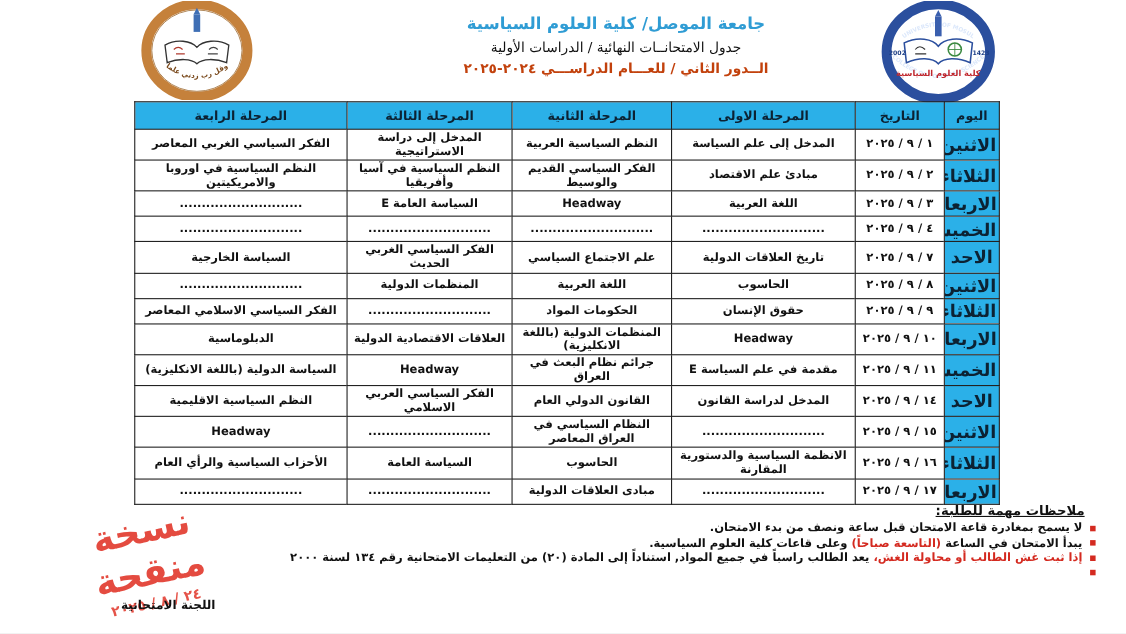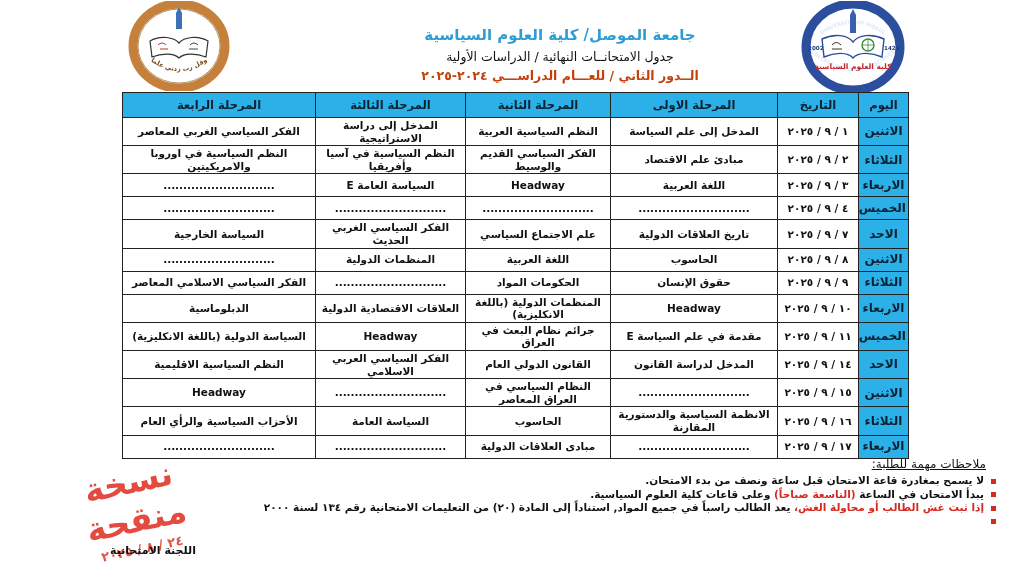--- a/index.html
+++ b/index.html
@@ -1,41 +1,41 @@
 <!DOCTYPE html>
 <html lang="ar"><head>
 <meta charset="utf-8">
 <style>
   html,body{margin:0;padding:0;background:#e8e8e8;}
   .page{position:relative;width:1024px;height:576px;background:#ffffff;overflow:hidden;
         font-family:"DejaVu Sans", sans-serif;color:#111;}
 
   
-  .hdr{position:absolute;top:26px;left:330px;width:460px;text-align:center;direction:rtl;}
+  .hdr{position:absolute;top:12px;left:330px;width:460px;text-align:center;direction:rtl;}
   .hdr .l1{font-size:15px;font-weight:bold;color:#2f9cd4;margin-bottom:5px;}
   .hdr .l2{font-size:12.5px;font-weight:normal;color:#111;margin-bottom:4px;}
   .hdr .l3{font-size:12.5px;font-weight:bold;color:#c2410c;}
 
   .logo{position:absolute;top:1px;}
   .logo.uni{left:126px;}
   .logo.col{left:794px;}
 
   
   table.sched{position:absolute;left:122px;top:92px;width:786px;height:360px;
       border-collapse:collapse;table-layout:fixed;direction:rtl;}
   table.sched th, table.sched td{border:1px solid #222;text-align:center;vertical-align:middle;
       padding:1px 2px;font-weight:bold;overflow:hidden;}
   table.sched th{background:#2bb0e8;font-size:11.5px;height:22px;color:#0c2233;}
   table.sched td{font-size:10.5px;line-height:1.2;height:20px;background:#fff;}
-  table.sched td.day{background:#2bb0e8;font-size:12px;color:#0c2233;}
+  table.sched td.day{background:#2bb0e8;font-size:16px;color:#0c2233;}
   table.sched td.date{font-size:10.5px;letter-spacing:-0.5px;}
 
   
   .notes{position:absolute;top:453px;right:28px;width:770px;direction:rtl;text-align:right;}
-  .notes .ttl{display:inline-block;font-size:12px;font-weight:normal;text-decoration:underline;
+  .notes .ttl{display:inline-block;font-size:12px;font-weight:bold;text-decoration:underline;
       margin-right:10px;margin-bottom:3px;}
   .note-line{font-size:10.5px;font-weight:bold;line-height:13.5px;white-space:nowrap;}
   .note-line .bullet{display:inline-block;width:5px;height:5px;background:#d42a20;
       margin-left:7px;vertical-align:middle;}
   .note-line .red{color:#d42a20;}
 
   
   .stamp{position:absolute;left:34px;top:462px;width:200px;text-align:center;
       transform:rotate(-12deg);color:#e23c30;direction:rtl;pointer-events:none;}
   .stamp .big{font-size:33px;font-weight:bold;letter-spacing:1px;opacity:.92;}

